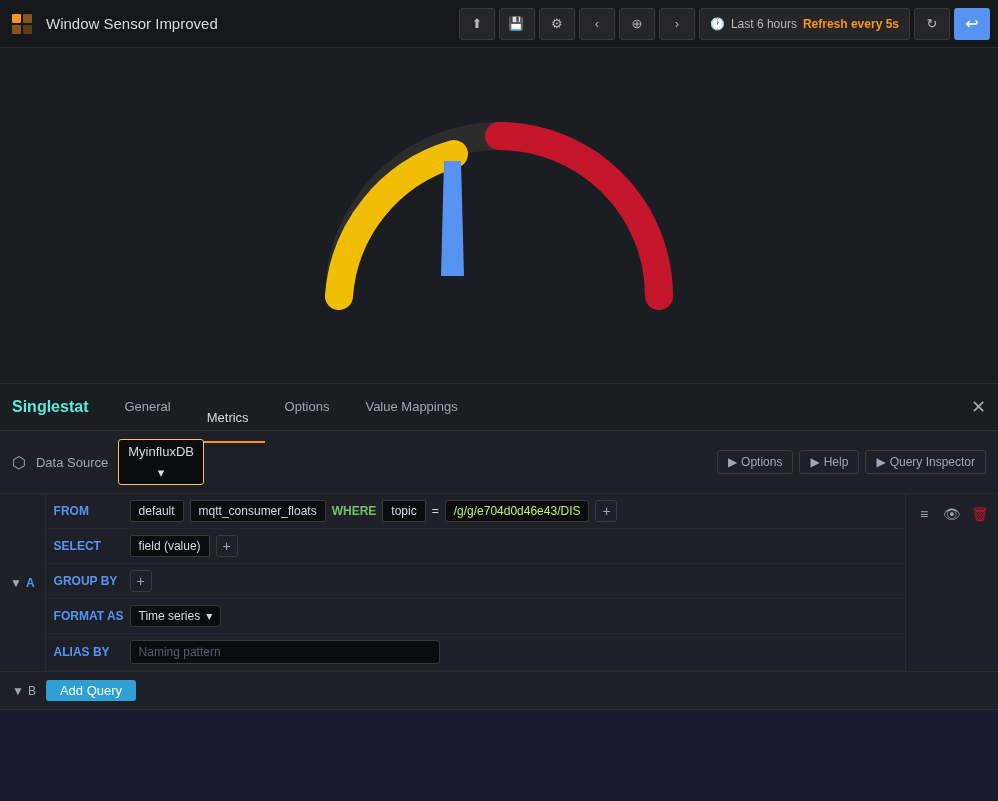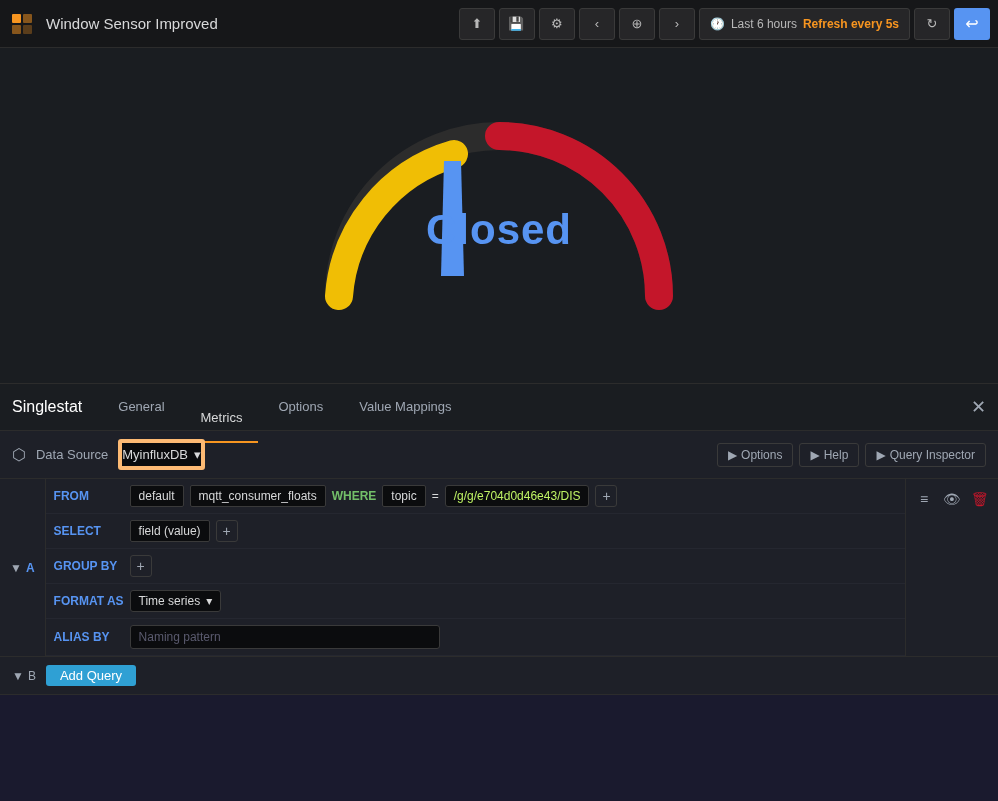--- a/index.html
+++ b/index.html
@@ -115,22 +115,22 @@
       background: #1a1d21;
       border-top: 1px solid #2c2c2c;
       display: flex;
       align-items: center;
       height: 48px;
       padding: 0 12px;
       border-bottom: 1px solid #2c2c2c;
     }
     .panel-title {
       font-size: 16px;
-      font-weight: 400;
-      color: #ffffff;
+      font-weight: 700;
+      color: #5eead4;
       margin-right: 20px;
     }
     .tab-item {
       padding: 0 16px;
       height: 48px;
       display: flex;
       align-items: center;
       font-size: 13px;
       color: #9fa7b3;
       cursor: pointer;
@@ -168,29 +168,30 @@
     .datasource-icon {
       color: #9fa7b3;
       font-size: 16px;
     }
     .datasource-label {
       color: #9fa7b3;
       font-size: 13px;
     }
     .datasource-select {
       background: #0b0c0e;
-      border: 4px solid #fdba74;
-      color: #d8d9da;
-      padding: 4px 0;
+      border: 1px solid #fdba74;
+      color: #d8d9da;
+      padding: 4px 9px;
       border-radius: 3px;
       font-size: 13px;
       cursor: pointer;
       display: flex;
       align-items: center;
       gap: 6px;
+      flex-direction: column;
     }
     .ds-options {
       margin-left: auto;
       display: flex;
       gap: 6px;
     }
     .ds-btn {
       background: transparent;
       border: 1px solid #3a3a3a;
       color: #9fa7b3;
@@ -418,21 +419,20 @@
     <svg class="gauge-svg" viewBox="0 0 420 280" xmlns="http://www.w3.org/2000/svg">
 
       <path d="M 50 220 A 160 160 0 0 1 370 220" fill="none" stroke="#2c2c2c" stroke-width="28" stroke-linecap="round"></path>
 
       <path d="M 50 220 A 160 160 0 0 1 165 78" fill="none" stroke="#f0be05" stroke-width="28" stroke-linecap="round"></path>
 
       <path d="M 210 60 A 160 160 0 0 1 370 220" fill="none" stroke="#c4162a" stroke-width="28" stroke-linecap="round"></path>
 
       <path d="M 155 85 L 152 200 L 175 200 L 172 85" fill="#5794f2" rx="2"></path>
     </svg>
-    <div class="gauge-label">Closed</div>
   </div>
 </div>
 
 <div class="panel-tabs">
   <span class="panel-title">Singlestat</span>
   <div class="tab-item">
     <span>General</span>
   </div>
   <div class="tab-item active">
     <span>Metrics</span>

